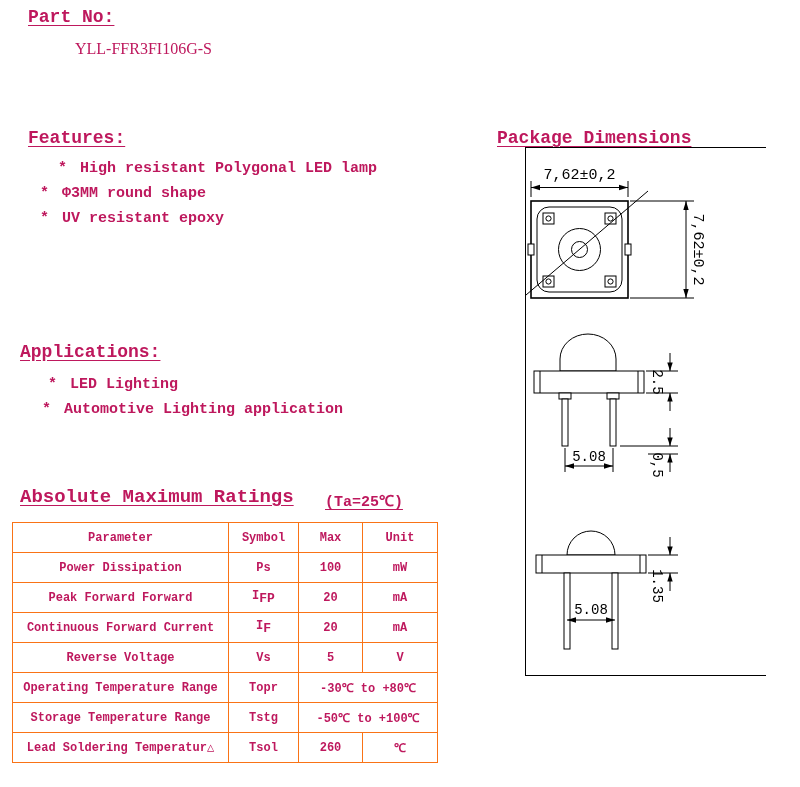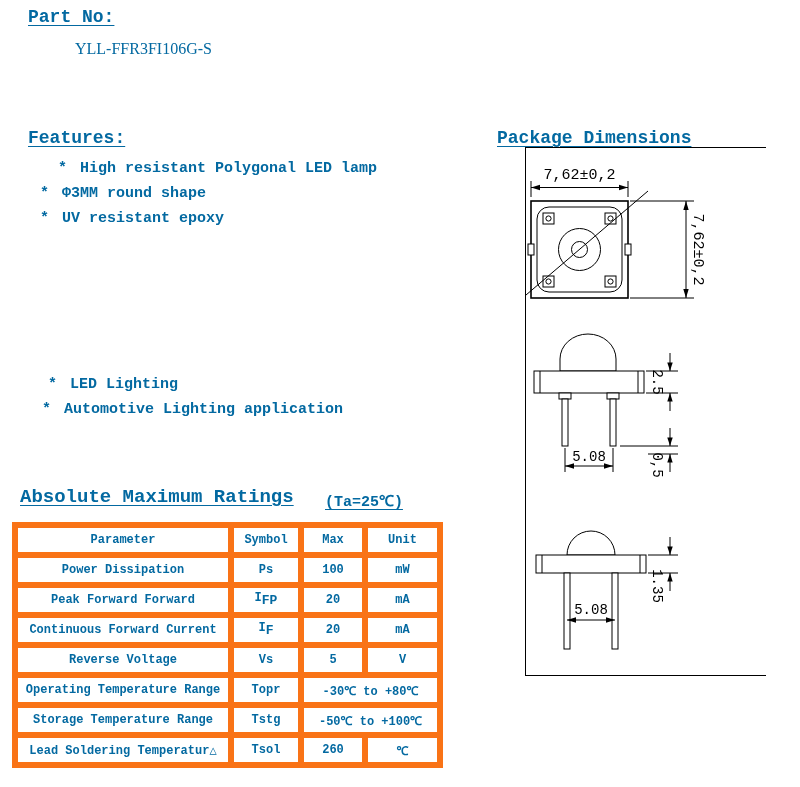--- a/index.html
+++ b/index.html
@@ -1,33 +1,33 @@
 <!DOCTYPE html>
 <html><head>
 <meta charset="utf-8">
 <style>
   * { box-sizing: border-box; }
   html, body { margin: 0; padding: 0; background: #ffffff; }
   .page {
     position: relative; width: 766px; height: 787px; background: #ffffff;
-    color: #0369a1; font-family: "Liberation Mono", "DejaVu Sans Mono", monospace;
+    color: #be185d; font-family: "Liberation Mono", "DejaVu Sans Mono", monospace;
     overflow: hidden;
   }
   .abs { position: absolute; white-space: nowrap; }
   .h { font-weight: bold; text-decoration: underline; text-underline-offset: 3px; }
   .partno-value { font-size: 16px; }
   .title-lg { font-size: 18px; }
   .title-xl { font-size: 19px; }
   .cond { font-size: 15px; font-weight: bold; text-decoration: underline; text-underline-offset: 3px; }
   .list .row { display: flex; align-items: baseline; height: 25px; font-size: 15px; font-weight: bold; white-space: nowrap; }
   .list .bullet { margin-right: 13px; font-weight: bold; }
   .indent { margin-left: 18px; }
   table.ratings { position: absolute; left: 12px; top: 522px; border-collapse: collapse; background: #fff; }
   .ratings th, .ratings td {
-    border: 6px solid #f97316; font-size: 12px; font-weight: bold; text-align: center;
+    border: 1px solid #f97316; font-size: 12px; font-weight: bold; text-align: center;
     height: 30px; padding: 0 3px; font-family: inherit;
   }
   .ratings sub { font-size: 13px; }
   .pkg-box { position: absolute; left: 525px; top: 147px; width: 261px; height: 529px; border: 1px solid #000; background: #fff; text-decoration: underline; }
   svg text { font-family: "Liberation Mono", "DejaVu Sans Mono", monospace; font-size: 15px; fill: #000; stroke: none; }
   svg text.sm { font-size: 14px; }
   .shape { fill: #ffffff; stroke: #000; stroke-width: 1; }
   .thick { stroke-width: 1.6; }
   .ln { stroke: #000; fill: none; stroke-width: 1; }
   .arr { fill: #000; stroke: none; }
@@ -49,20 +49,21 @@
     <div class="row">
       <span class="bullet">*</span>
       <span>Φ3MM round shape</span>
     </div>
     <div class="row">
       <span class="bullet">*</span>
       <span>UV resistant epoxy</span>
     </div>
   </div>
 
+  <div class="abs h title-lg" style="left:20px; top:342px;">Applications:</div>
   <div class="abs list" style="left:42px; top:376px;">
     <div class="row" style="margin-left:6px;">
       <span class="bullet">*</span>
       <span>LED Lighting</span>
     </div>
     <div class="row">
       <span class="bullet">*</span>
       <span>Automotive Lighting application</span>
     </div>
   </div>

